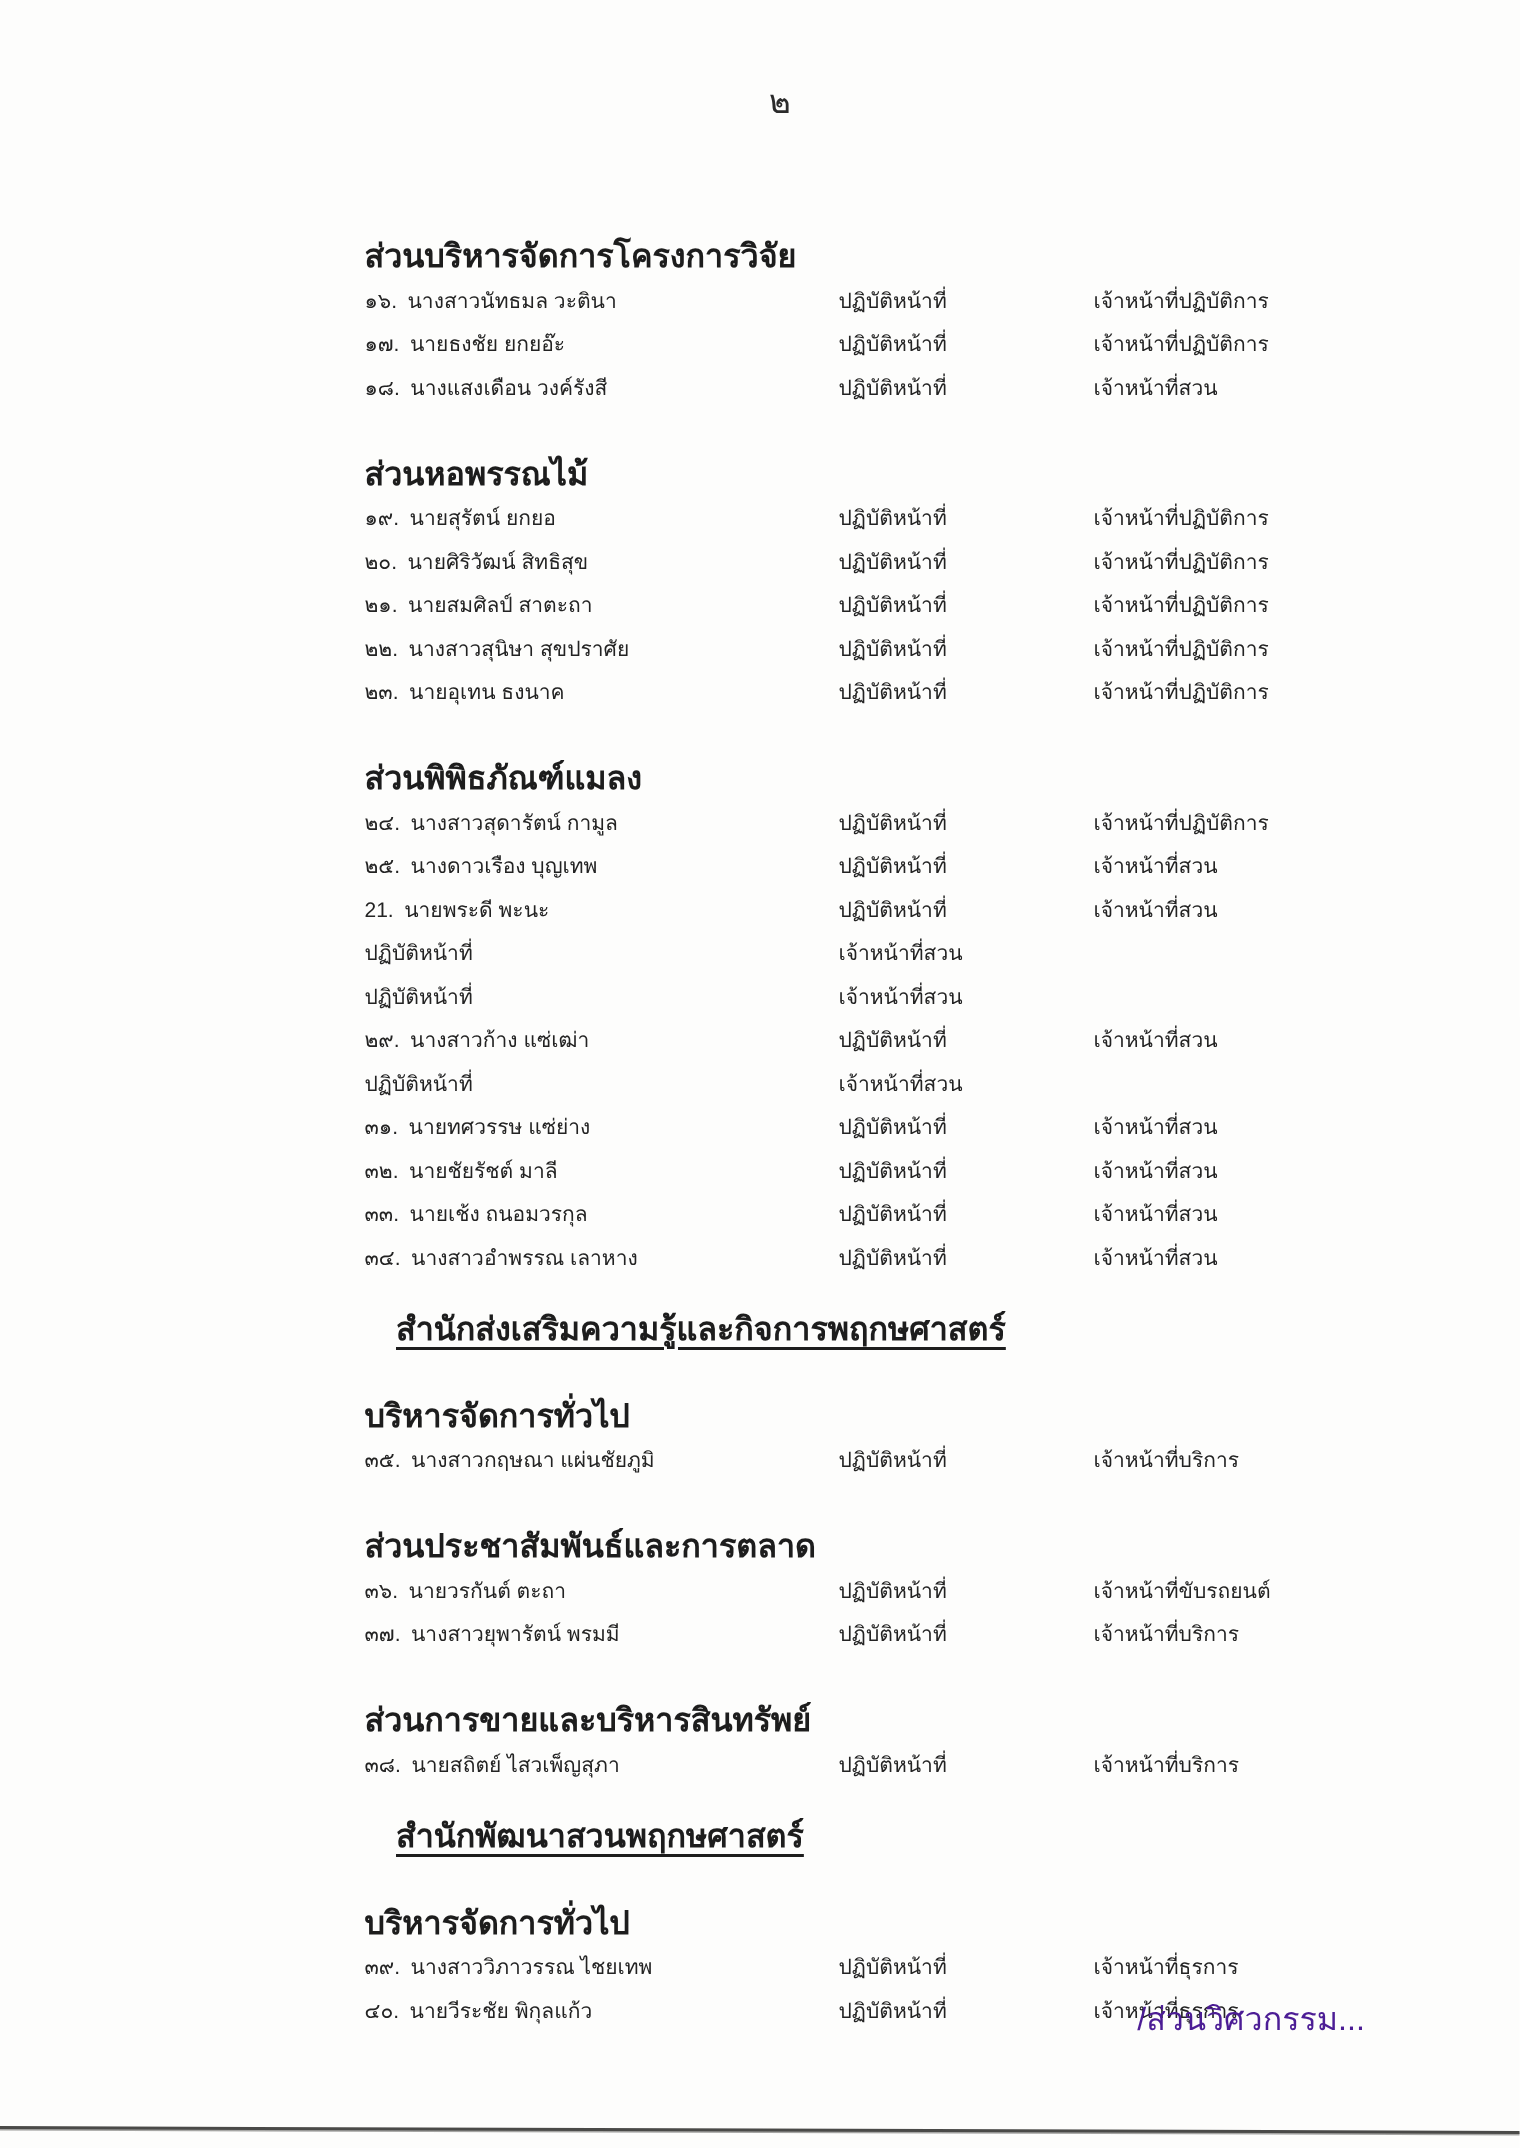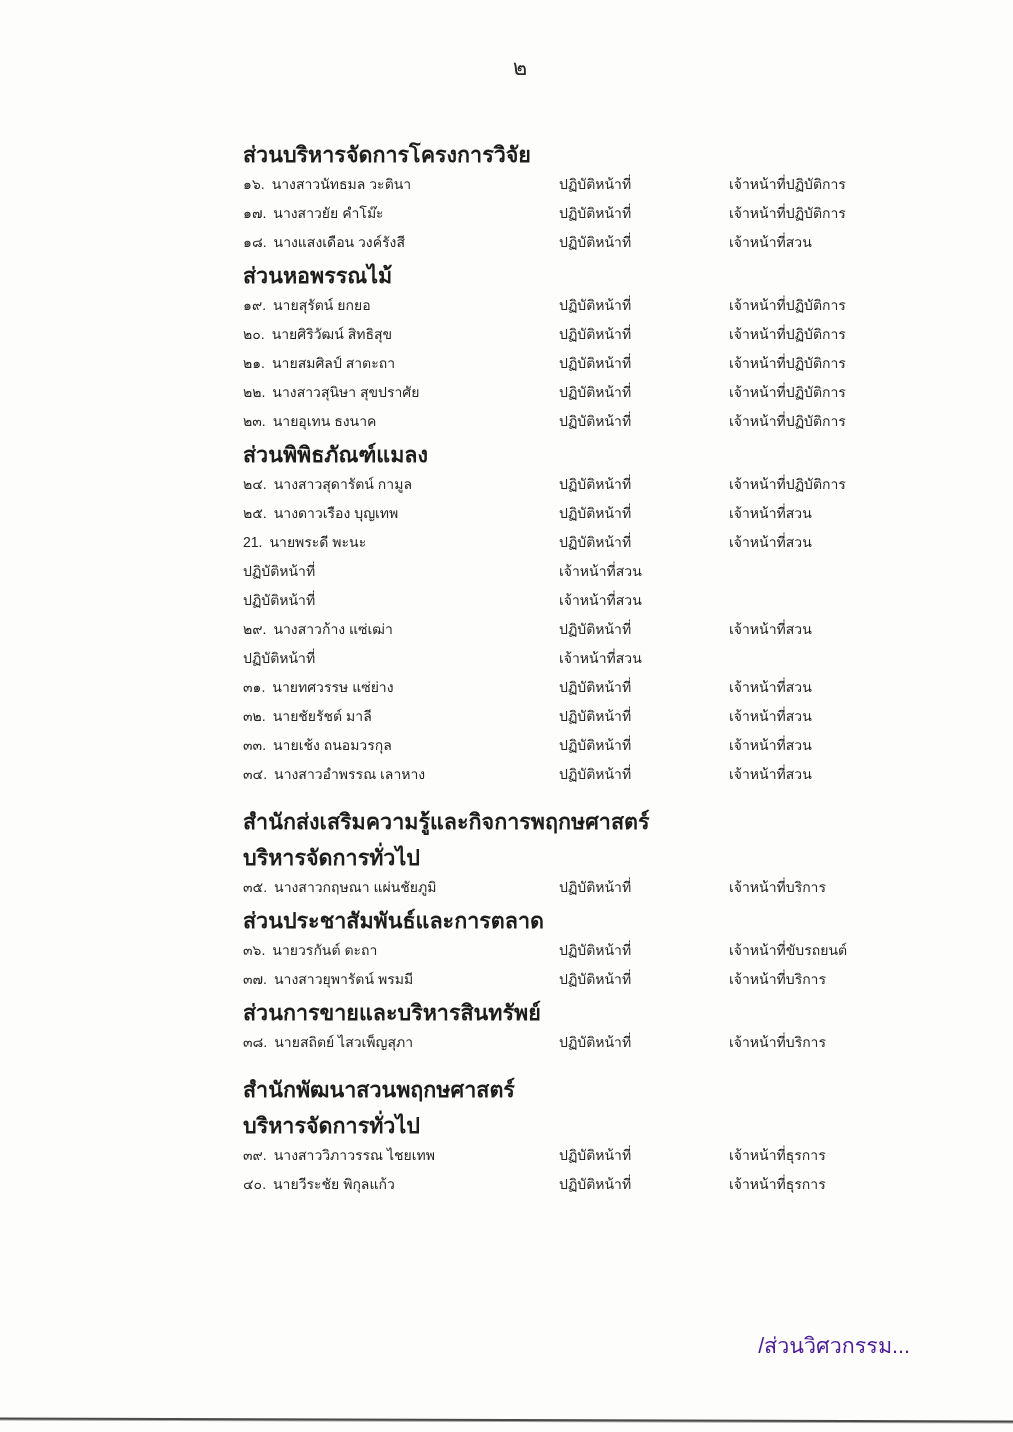--- a/index.html
+++ b/index.html
@@ -26,29 +26,31 @@
   .content {
     position: absolute;
     top: 140px;
     left: 243px;
     right: 55px;
   }
   .section-title {
     font-weight: bold;
     font-size: 21.5px;
     line-height: 30px;
-    margin-top: 4px;
+    margin-top: 28px;
     color: #1d1d1d;
     white-space: nowrap;
   }
-  .section:first-child > .section-title { margin-top: 0; }
+  .section:first-child > .section-title { margin-top: 16px; }
   .section.bureau > .section-title {
+    text-decoration: underline;
     text-underline-offset: 5px;
     margin-top: 18px;
     margin-bottom: 6px;
+    margin-left: 21px;
   }
   .row {
     display: grid;
     grid-template-columns: 316px 170px auto;
     font-size: 14px;
     line-height: 29px;
     color: #232323;
     white-space: nowrap;
   }
   .row .no { display: inline-block; margin-right: 7px; }
@@ -78,21 +80,21 @@
 
   <div class="content">
       <section class="section">
         <div class="section-title">ส่วนบริหารจัดการโครงการวิจัย</div>
         <div class="row">
           <div><span class="no">๑๖.</span><span>นางสาวนัทธมล  วะตินา</span></div>
           <div>ปฏิบัติหน้าที่</div>
           <div>เจ้าหน้าที่ปฏิบัติการ</div>
         </div>
         <div class="row">
-          <div><span class="no">๑๗.</span><span>นางสาวยัย  คำโม๊ะ</span></div>
+          <div><span class="no">๑๗.</span><span>นายธงชัย  ยกยอ๊ะ</span></div>
           <div>ปฏิบัติหน้าที่</div>
           <div>เจ้าหน้าที่ปฏิบัติการ</div>
         </div>
         <div class="row">
           <div><span class="no">๑๘.</span><span>นางแสงเดือน  วงค์รังสี</span></div>
           <div>ปฏิบัติหน้าที่</div>
           <div>เจ้าหน้าที่สวน</div>
         </div>
       </section>
       <section class="section">

